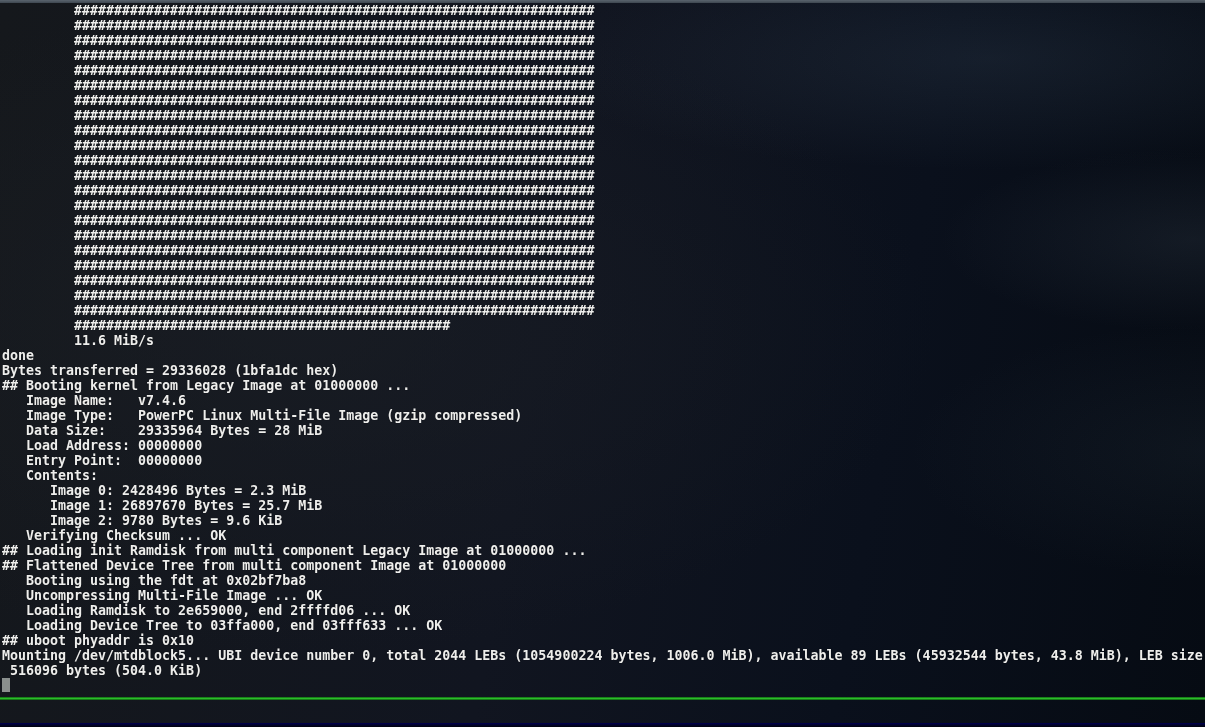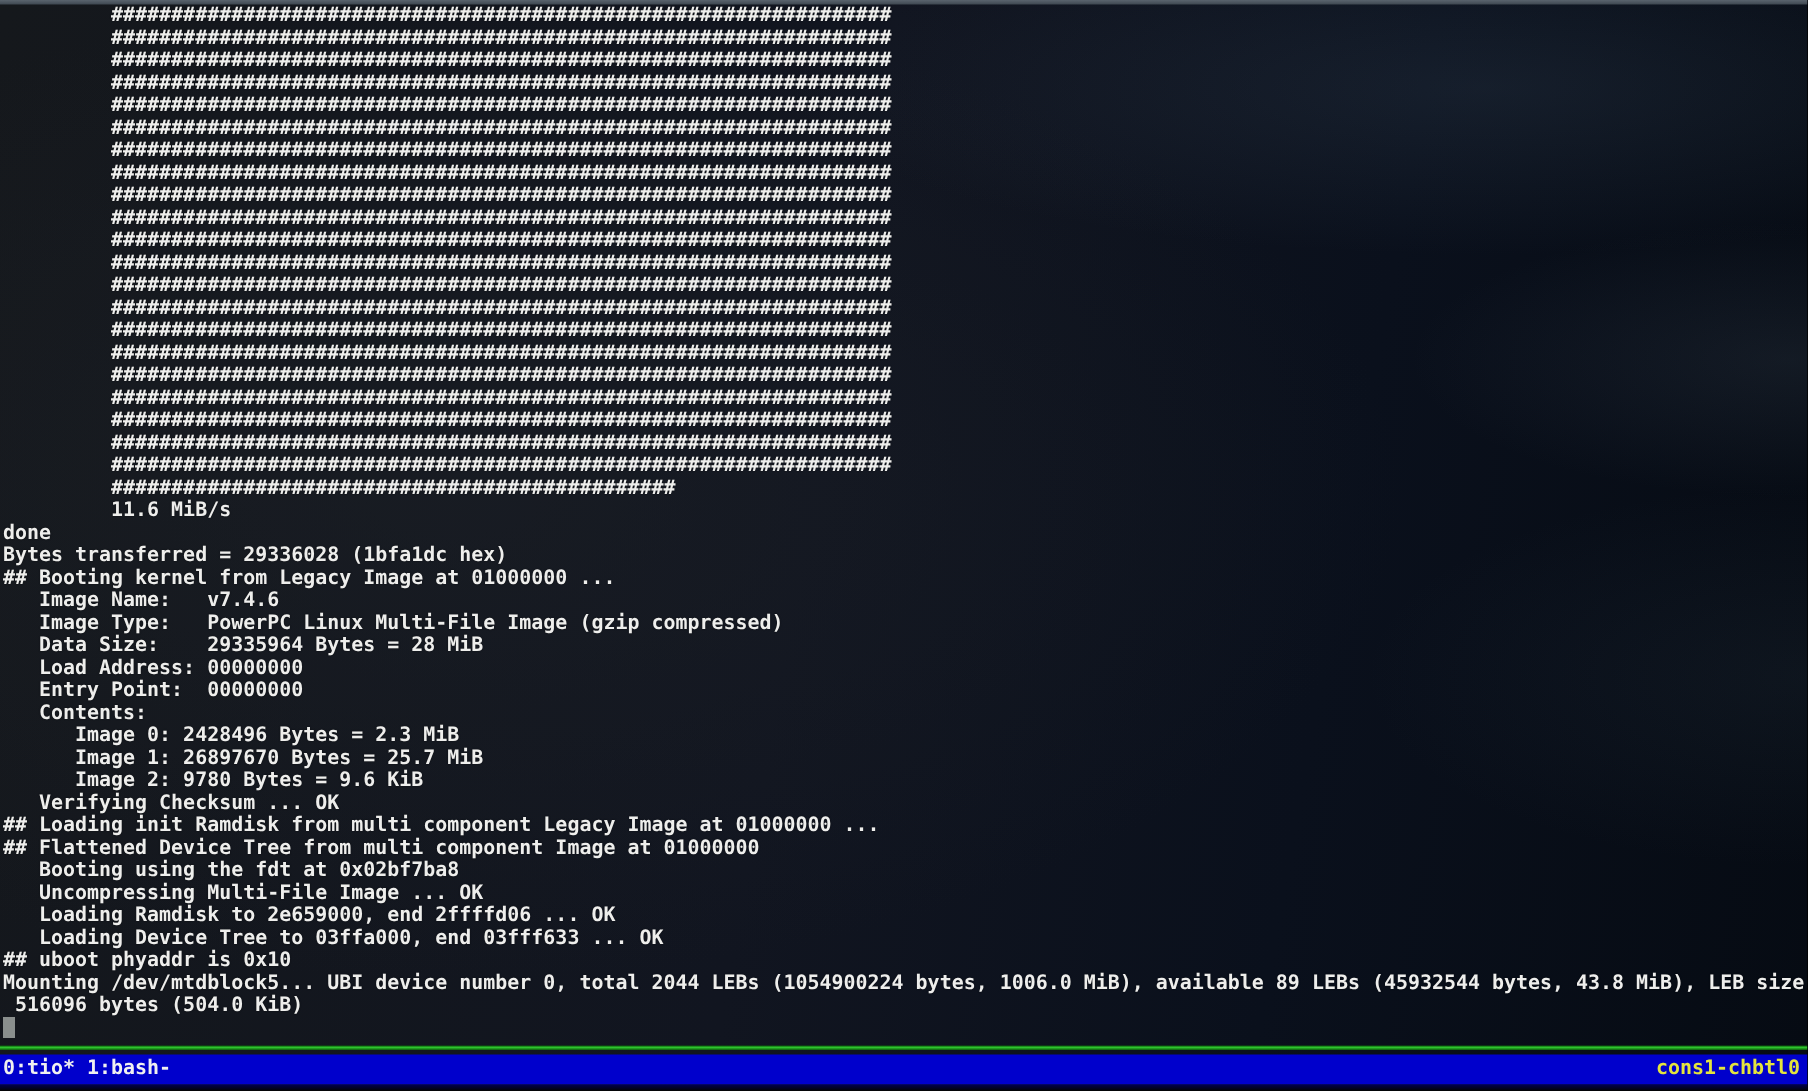--- a/index.html
+++ b/index.html
@@ -124,19 +124,15 @@
    Loading Ramdisk to 2e659000, end 2ffffd06 ... OK
    Loading Device Tree to 03ffa000, end 03fff633 ... OK
 ## uboot phyaddr is 0x10
 Mounting /dev/mtdblock5... UBI device number 0, total 2044 LEBs (1054900224 bytes, 1006.0 MiB), available 89 LEBs (45932544 bytes, 43.8 MiB), LEB size
  516096 bytes (504.0 KiB)</pre>
 
   <div class="cursor"></div>
 
   <div class="separator"></div>
 
-  <div class="statusbar">
-    <span class="win-list"><span class="win">0:tio*</span><span class="win">1:bash-</span></span>
-    <span class="host">cons1-chbtl0</span>
-  </div>
 
   <div class="bar-bottom"></div>
 </div>
 
 </body></html>

